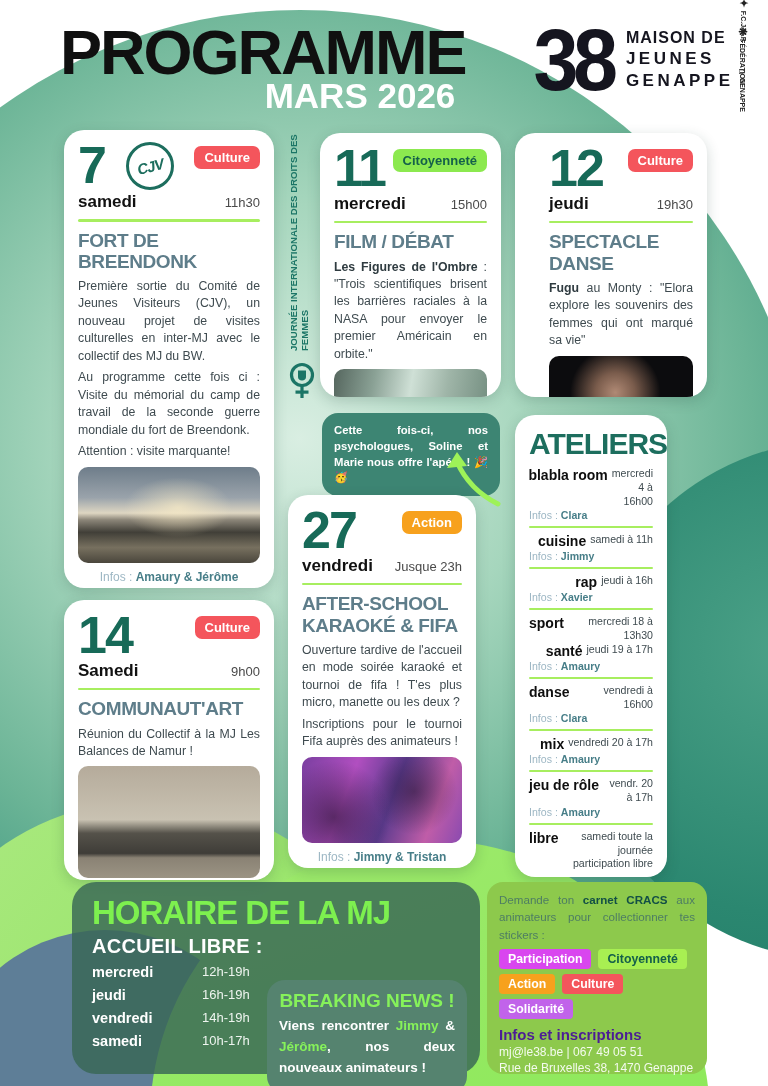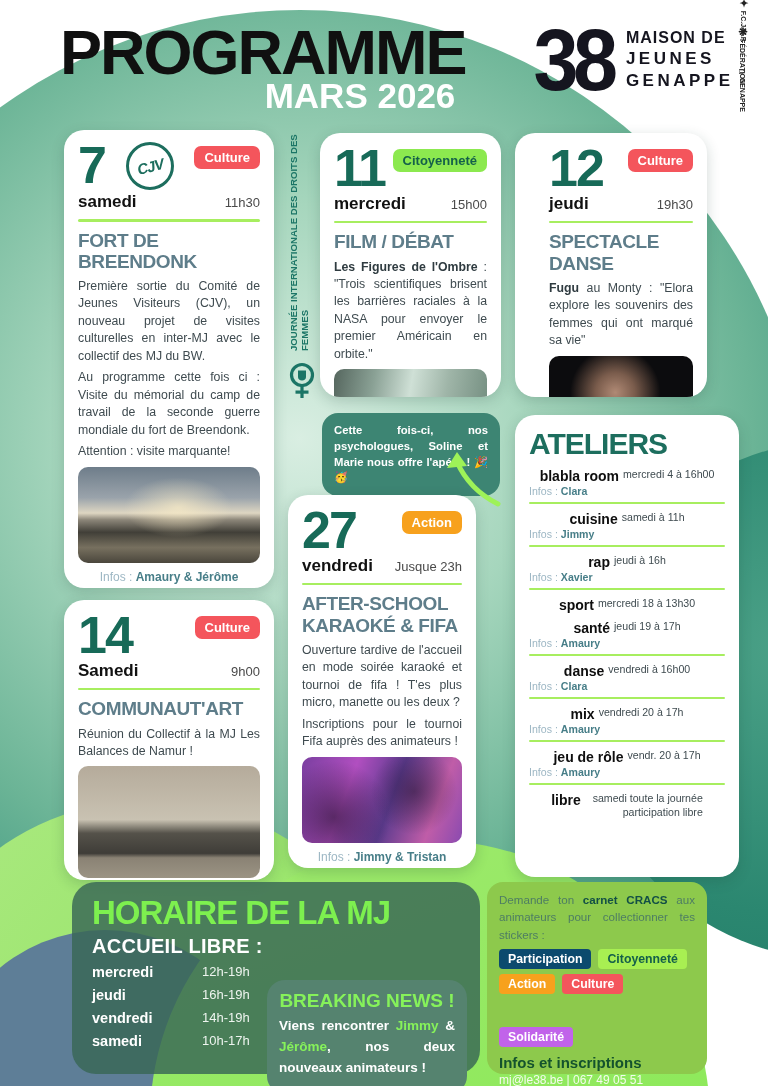--- a/index.html
+++ b/index.html
@@ -76,24 +76,24 @@
     font-size:9.6px;font-weight:800;color:#1b7566;line-height:1.15;}
   .vbanner svg{position:absolute;left:1px;top:228px;}
 
   
   .bubble{position:absolute;left:322px;top:413px;width:178px;min-height:74px;background:#3d8573;border-radius:16px;
     padding:10px 12px;box-sizing:border-box;z-index:2;}
   .bubble p{margin:0;color:#fff;font-size:11.3px;font-weight:700;line-height:1.4;text-align:justify;}
   .arrow-svg{position:absolute;left:440px;top:452px;z-index:2;}
 
   
-  .ateliers{position:absolute;left:515px;top:415px;width:224px;height:462px;background:#fff;border-radius:20px;
+  .ateliers{position:absolute;left:515px;top:415px;width:152px;height:462px;background:#fff;border-radius:20px;
     box-shadow:0 4px 14px rgba(25,60,48,.20);padding:10px 14px;box-sizing:border-box;z-index:2;overflow:hidden;}
   .ateliers h2{margin:2px 0 6px 0;font-size:30px;font-weight:900;color:#1d6e5e;letter-spacing:-1px;}
-  .arow{display:flex;justify-content:center;align-items:flex-start;gap:4px;margin-top:7px;}
+  .arow{display:flex;justify-content:flex-end;align-items:flex-start;gap:4px;}
   .aname{font-size:14px;font-weight:900;color:#0e0e0e;white-space:nowrap;}
   .awhen{font-size:10.6px;color:#3f4b50;text-align:right;line-height:1.3;}
   .ainfos{font-size:10.6px;margin-top:1px;}
   .ainfos .ilab{color:#9db7c4;}
   .ainfos .inames{color:#477e88;font-weight:800;}
   .adiv{height:2px;background:#a7ee5f;border-radius:2px;margin:5px 0 5px 0;}
 
   
   .panel-left{position:absolute;left:72px;top:882px;width:408px;height:192px;background:rgba(56,102,86,.82);
     border-radius:24px;z-index:2;padding:10px 18px;box-sizing:border-box;}
@@ -109,26 +109,26 @@
   .breaking p{margin:0;font-size:13.5px;font-weight:800;color:#fff;line-height:1.55;text-align:justify;}
   .breaking .grn{color:#86f25a;}
 
   
   .panel-right{position:absolute;left:487px;top:882px;width:220px;height:192px;background:#8dc94c;border-radius:16px;
     z-index:2;padding:9px 12px;box-sizing:border-box;}
   .cr-intro{margin:0 0 6px 0;font-size:11.6px;color:#4e7d63;line-height:1.5;text-align:justify;}
   .cr-intro b{color:#134f46;font-weight:900;}
   .cr-badges{display:flex;flex-wrap:wrap;gap:5px 7px;margin-bottom:7px;}
   .cbadge{border-radius:4px;padding:3px 9px;font-size:12.3px;font-weight:800;}
-  .cb-participation{background:#0c4a6e;color:#fff;}
+  .cb-participation{background:#d946ef;color:#fff;}
   .cb-citoyennete{background:#a8ef52;color:#14604a;}
   .cb-action{background:#f7a11d;color:#fff;}
   .cb-culture{background:#f4555c;color:#fff;}
-  .cb-solidarite{background:#c163ea;color:#fff;margin-top:28px;}
-  .cr-title{margin:1px 0 2px 0;font-size:15px;font-weight:900;color:#14532d;}
+  .cb-solidarite{background:#c163ea;color:#fff;}
+  .cr-title{margin:1px 0 2px 0;font-size:15px;font-weight:900;color:#4c1d95;}
   .cr-line{margin:0 0 2px 0;font-size:12px;color:#f4fbee;}
 </style>
 </head>
 <body>
 
 <div id="poster">
 
   <div class="blob blob-teal-main"></div>
   <div class="blob blob-teal-right"></div>
   <div class="blob blob-green-a"></div>

